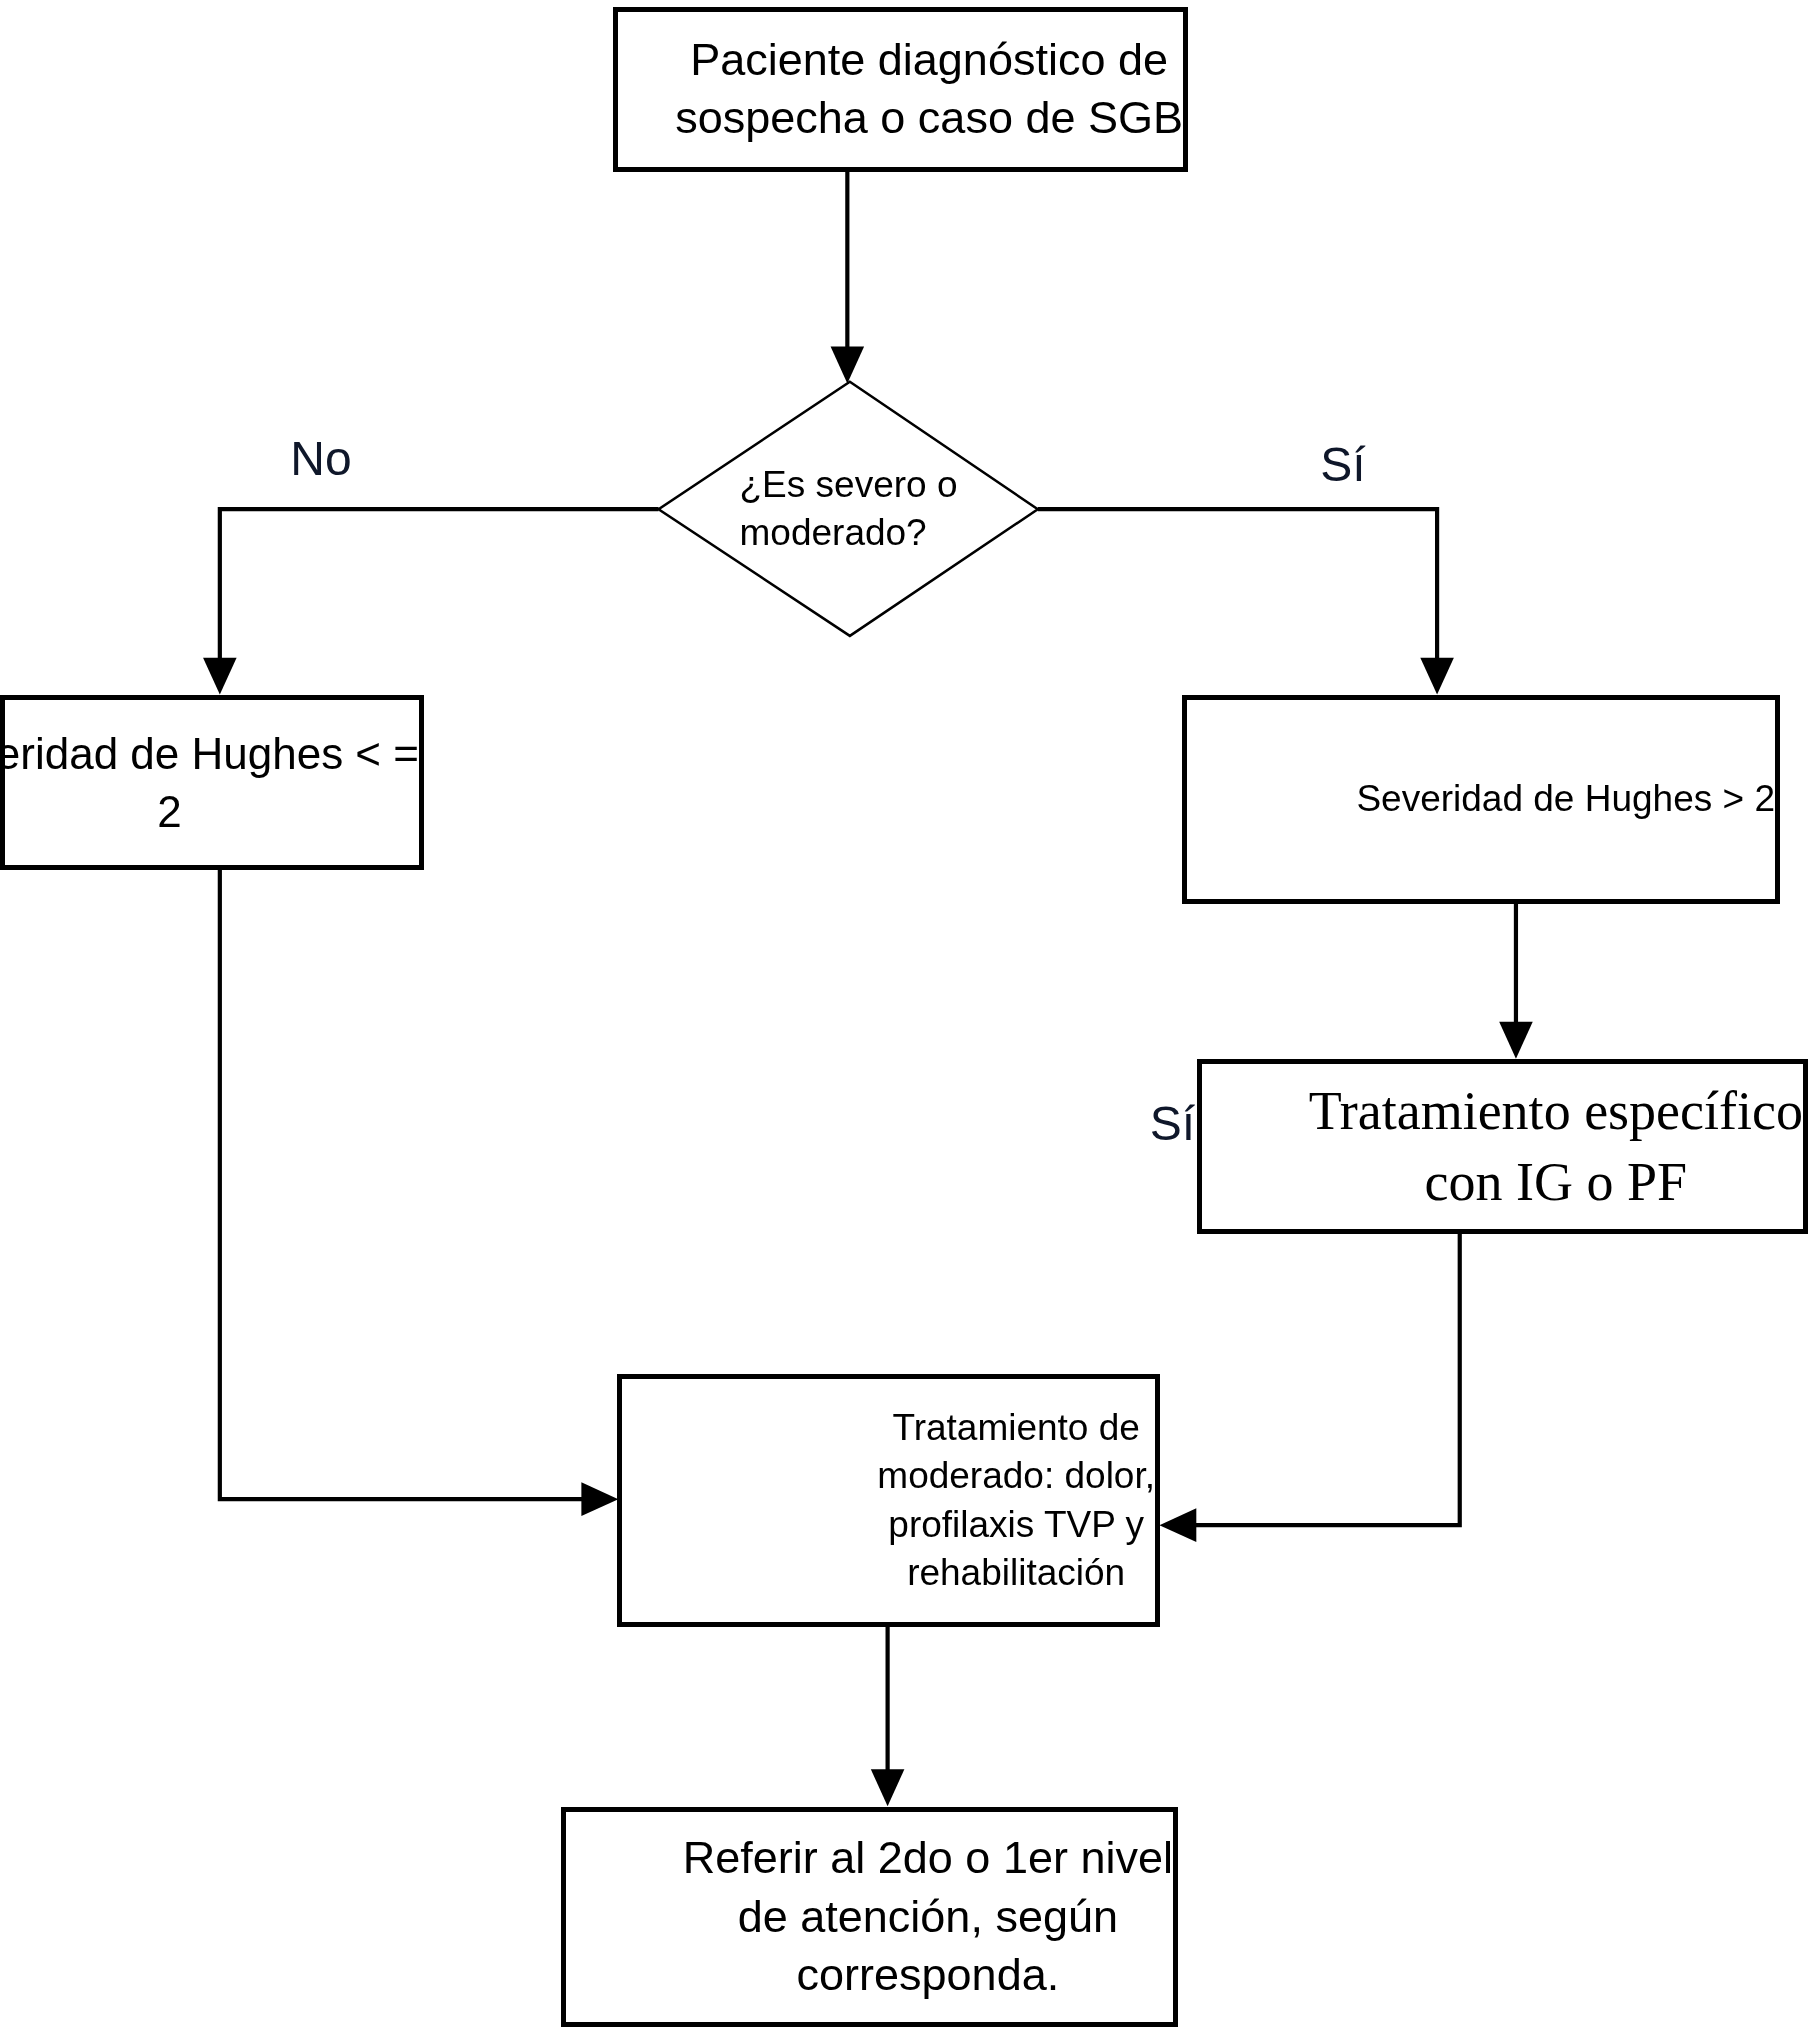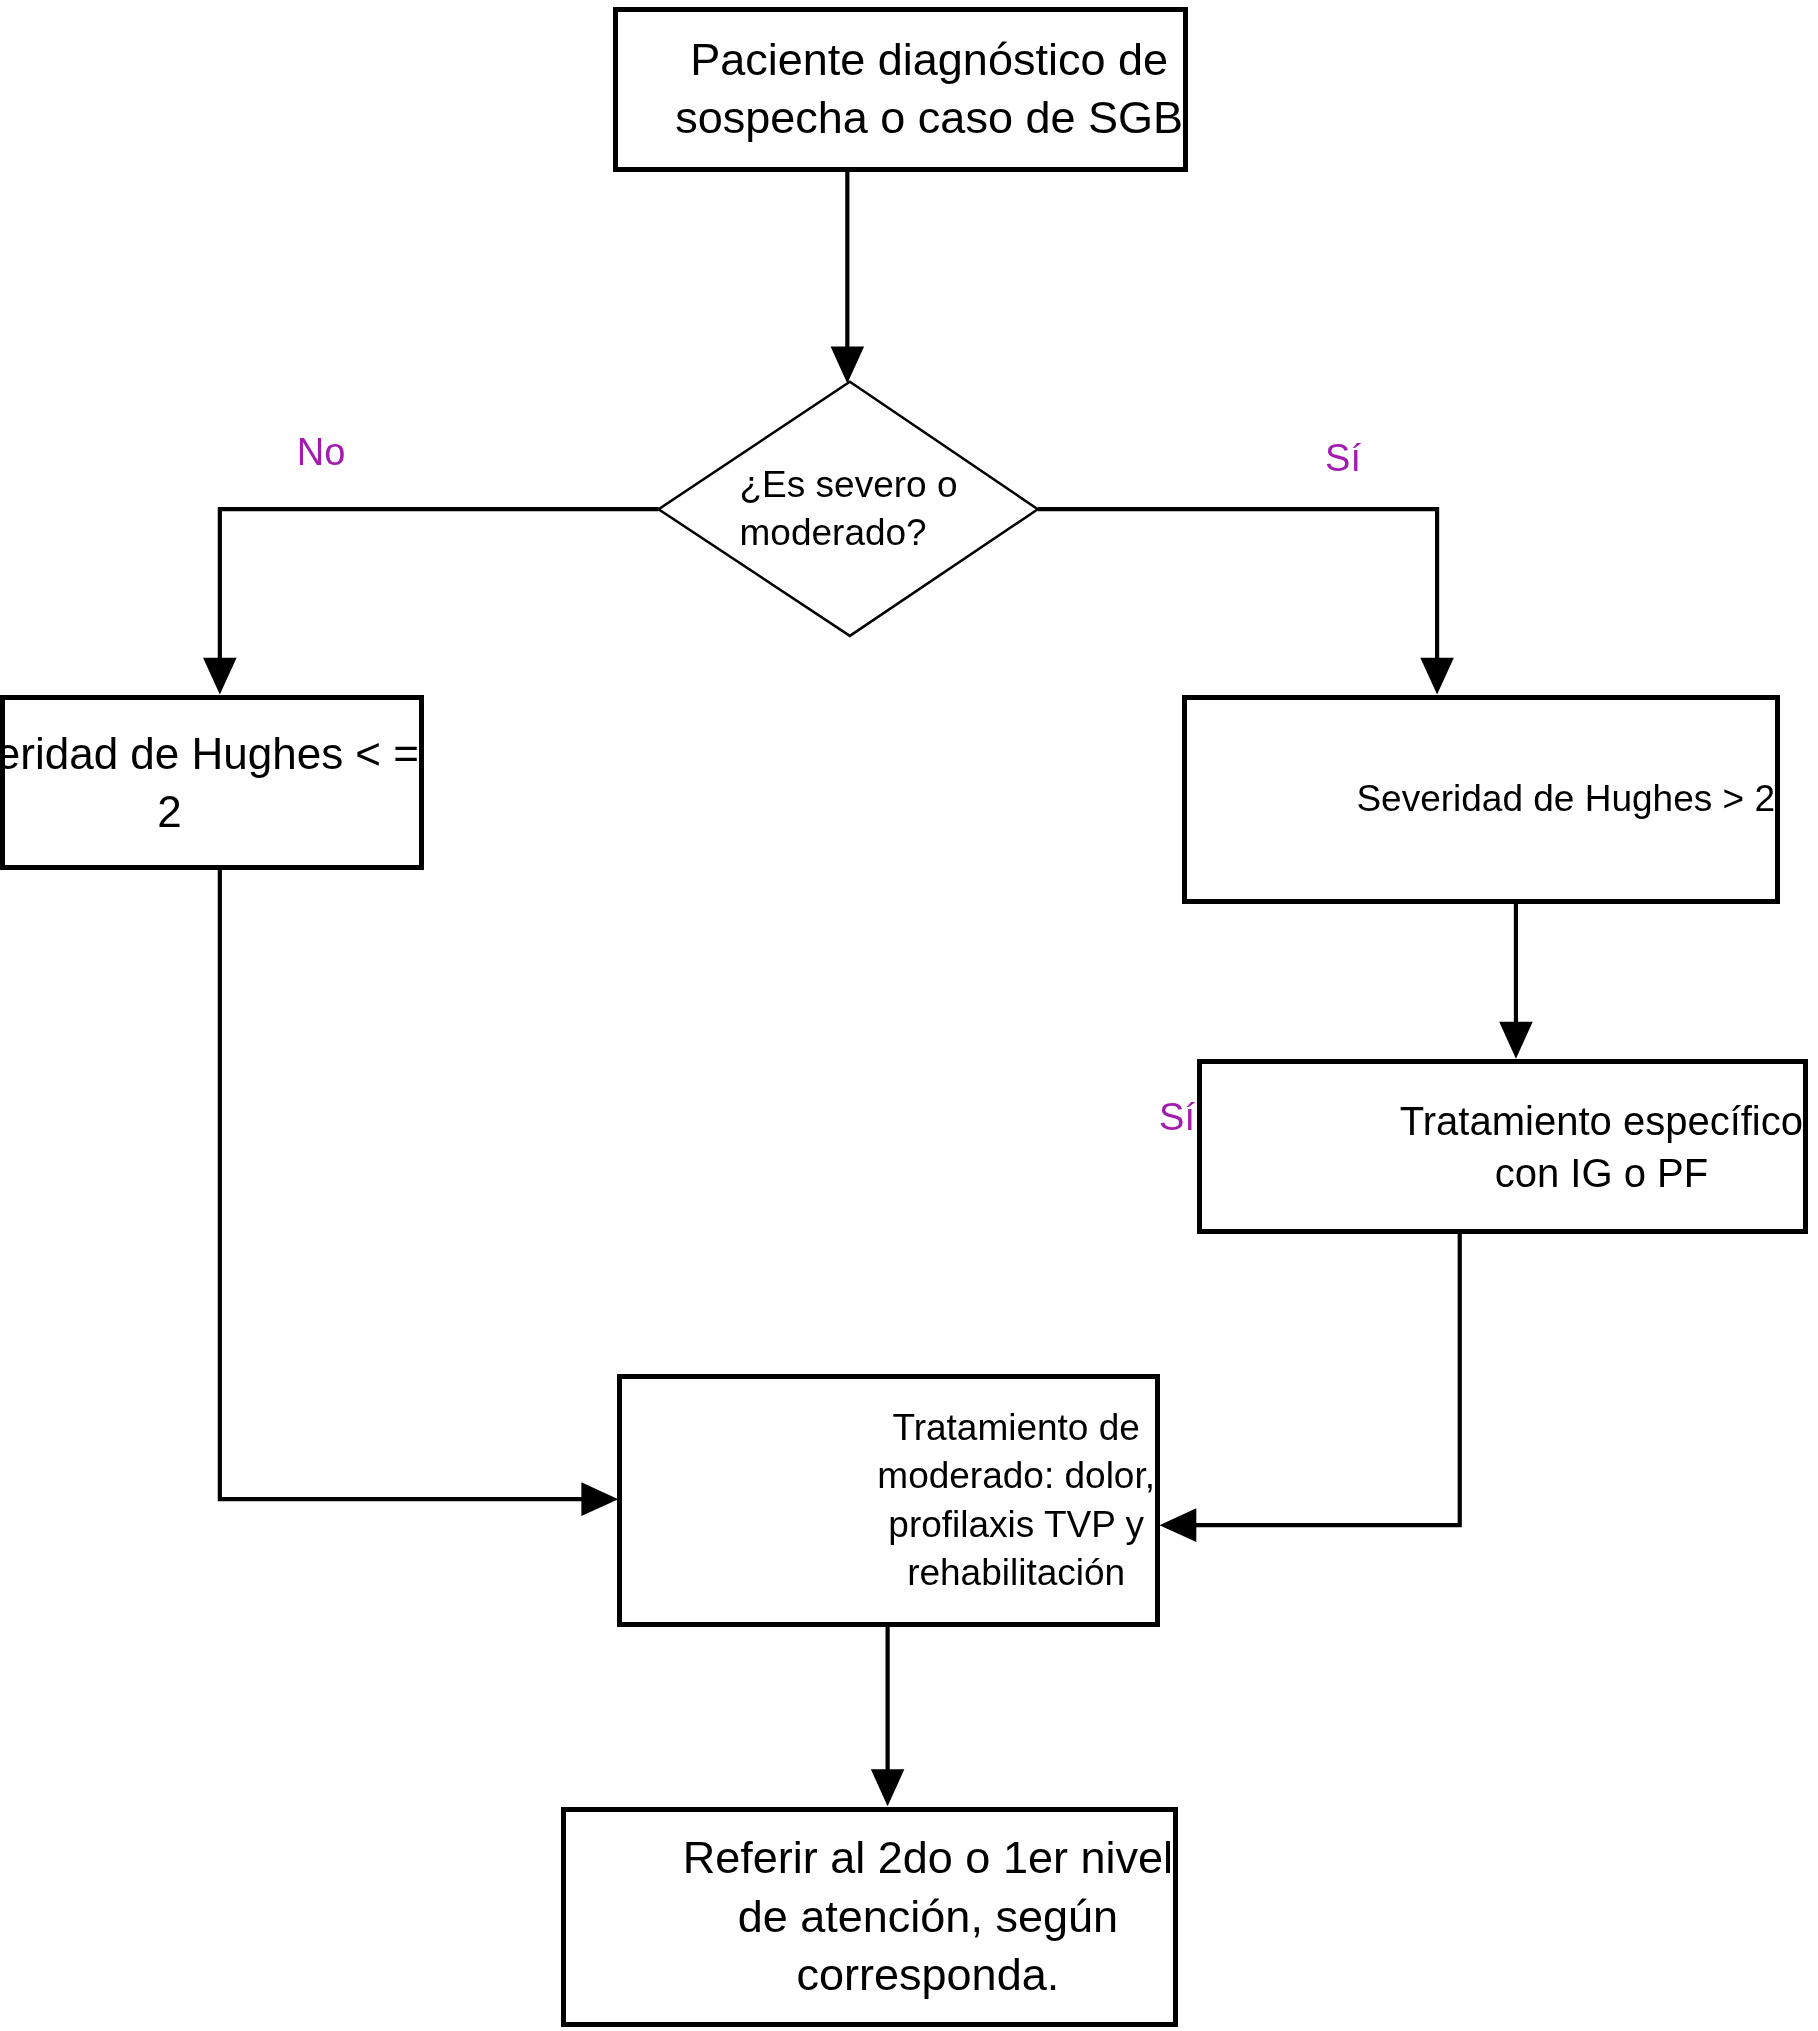--- a/index.html
+++ b/index.html
@@ -44,36 +44,36 @@
     box-sizing: border-box;
     background: transparent;
     display: flex;
     align-items: center;
     justify-content: center;
     text-align: left;
     z-index: 2;
   }
   .edge-label {
     position: absolute;
-    font-size: 38px;
+    font-size: 48px;
     line-height: 1.2;
-    color: #a21caf;
+    color: #0f172a;
     z-index: 2;
   }
   
   .n-start    { left: 613px;  top: 6.7px;    width: 575px; height: 165px; }
   .n-start .node-text { font-size: 45px; }
   .n-decision { left: 659px;  top: 382px;  width: 379px; height: 254px; }
   .n-decision .node-text { font-size: 37px; }
   .n-low      { left: 0px;    top: 695px;  width: 424px; height: 175px; }
   .n-low .node-text { font-size: 44px; }
   .n-high     { left: 1182px; top: 695px;  width: 598px; height: 209px; }
   .n-high .node-text { font-size: 37px; }
   .n-specific { left: 1197px; top: 1059px; width: 611px; height: 175px; }
-  .n-specific .node-text { font-size: 40px; }
+  .n-specific .node-text { font-size: 54px; font-family: Liberation Serif, serif; }
   .n-support  { left: 617px;  top: 1374px; width: 543px; height: 253px; }
   .n-support .node-text { font-size: 37px; }
   .n-refer    { left: 561px;  top: 1807px; width: 617px; height: 220px; }
   .n-refer .node-text { font-size: 45px; }
   .l-no       { left: 279px;  top: 430px;  width: 84px; text-align: center; }
   .l-si-right { left: 1301px; top: 436px;  width: 84px; text-align: center; }
   .l-si-left  { left: 1111px; top: 1095px; width: 84px; text-align: right; }
   .stroke { stroke: #000000; stroke-width: 5; fill: none; }
   .head   { fill: #000000; stroke: none; }
 </style>

